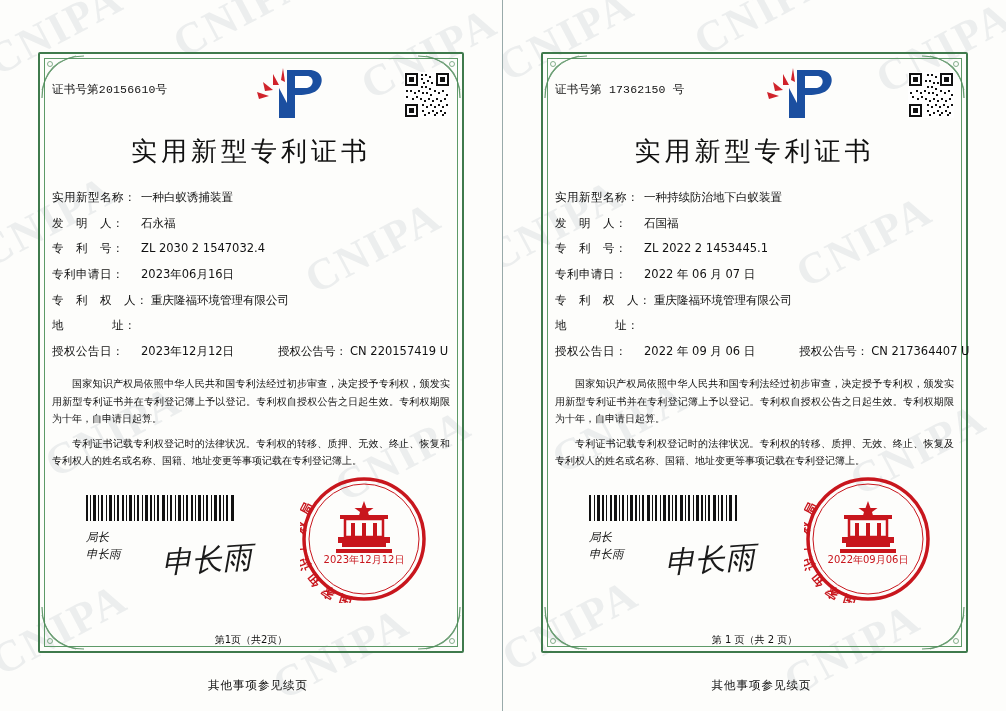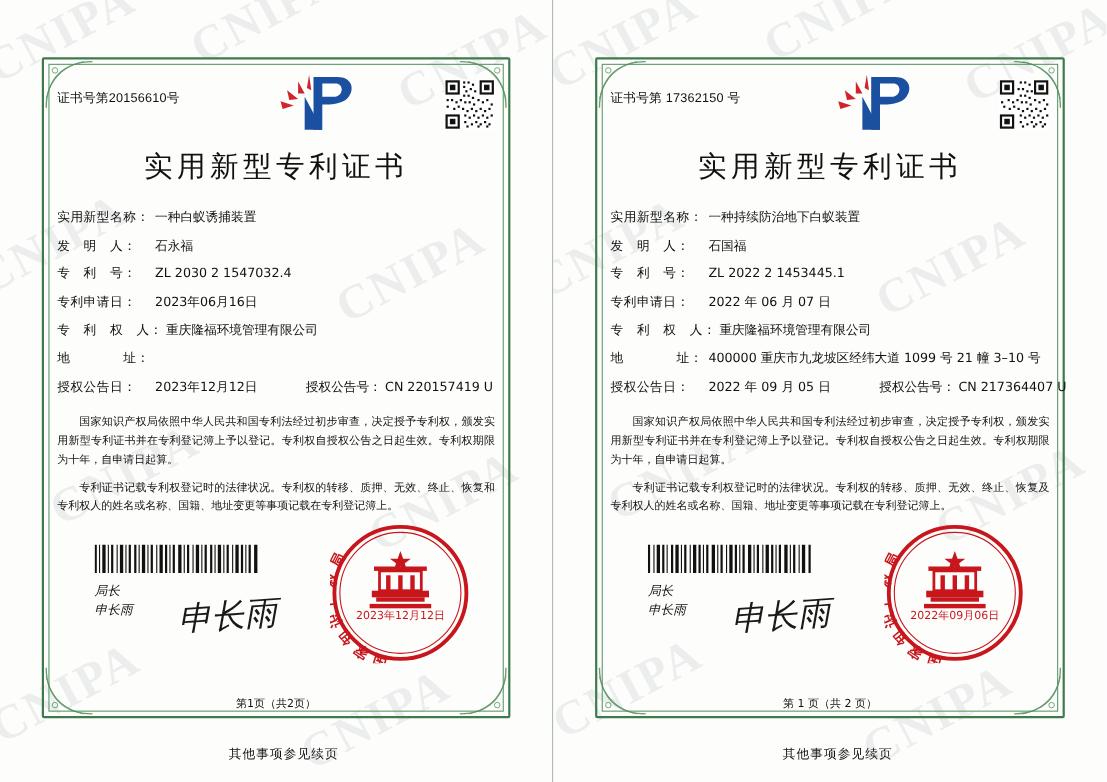--- a/index.html
+++ b/index.html
@@ -55,21 +55,21 @@
   .content{
     position:absolute;
     left:52px;top:66px;right:52px;bottom:72px;
   }
   .topline{
     display:flex;align-items:flex-start;justify-content:space-between;
     height:62px;
   }
   .certno{
     font-size:11.5px;color:#111;
-    font-family:Liberation Sans, sans-serif;
+    font-family:Liberation Mono, monospace;
     padding-top:16px;
     letter-spacing:.2px;
   }
   .logo{
     position:relative;width:96px;height:58px;margin-left:-6px;
   }
   .qr{
     width:46px;height:46px;margin-top:6px;
   }
   .title{
@@ -556,25 +556,24 @@
         <div class="field">
           <span class="f-label">专利申请日：</span>
           <span class="f-value">2022 年 06 月 07 日</span>
         </div>
         <div class="field">
           <span class="f-label">专　利　权　人：</span>
           <span class="f-value">重庆隆福环境管理有限公司</span>
         </div>
         <div class="field">
           <span class="f-label">地　　　　址：</span>
-          <span class="f-value">400000 重庆市九龙坡区经纬大道 1099 号 21 幢 3–10 号</span>
         </div>
         <div class="field two">
           <span class="f-label">授权公告日：</span>
-          <span class="f-value">2022 年 09 月 05 日</span>
+          <span class="f-value">2022 年 09 月 06 日</span>
           <span class="f-right">
             <span>授权公告号：</span>
             <span class="f-value">CN 217364407 U</span>
           </span>
         </div>
       </div>
 
       <div class="para">国家知识产权局依照中华人民共和国专利法经过初步审查，决定授予专利权，颁发实用新型专利证书并在专利登记簿上予以登记。专利权自授权公告之日起生效。专利权期限为十年，自申请日起算。</div>
       <div class="para second">专利证书记载专利权登记时的法律状况。专利权的转移、质押、无效、终止、恢复及专利权人的姓名或名称、国籍、地址变更等事项记载在专利登记簿上。</div>
 

